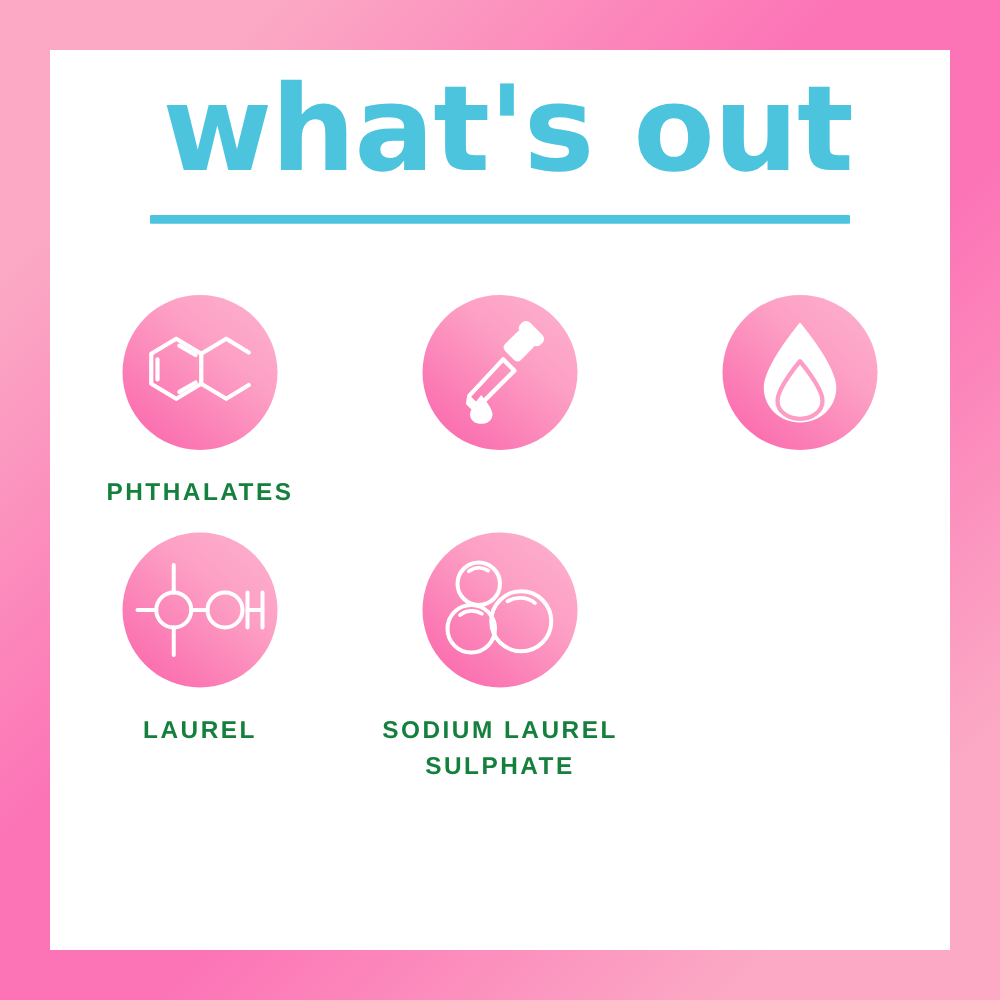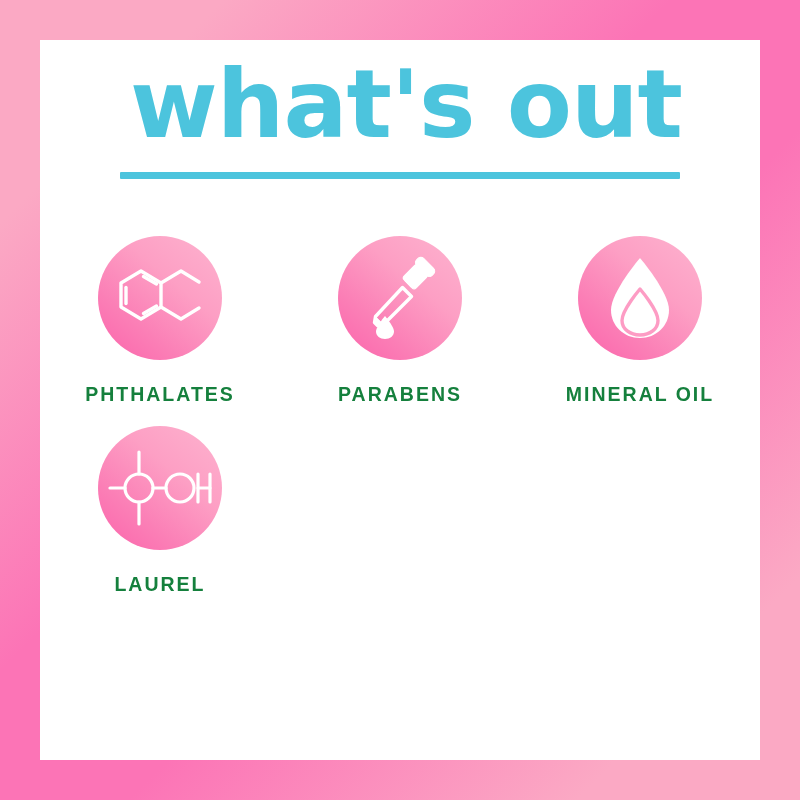--- a/index.html
+++ b/index.html
@@ -150,35 +150,33 @@
 
             <path d="M41.5 30.5 L50.5 39.5 L22.5 67.5 L16.5 68.5 L13.5 65.5 L14.5 59.5 Z" fill="none" stroke-width="3.4"></path>
 
             <path d="M14.6 59.8 L20.6 65.8 L16.4 68.4 L13.6 65.6 Z" stroke-width="1"></path>
 
             <path d="M24 59 C24 59 33 69.5 33 74.5 C33 79 29 82 24 82 C19 82 15 79 15 74.5 C15 69.5 24 59 24 59 Z" stroke-width="0"></path>
           </g>
         </svg>
         </span>
       </div>
-      <div class="label">PARABENS</div>
     </div>
 
     <div class="cell">
       <div class="circle">
         <span>
         <svg width="62" height="82" viewBox="0 0 62 82">
 
           <path d="M31 1 C31 1 60 35 60 53 C60 69 47 81 31 81 C15 81 2 69 2 53 C2 35 31 1 31 1 Z" fill="#ffffff"></path>
 
           <path d="M31 32 C31 32 49 53 49 63.5 C49 72 41 78 31 78 C21 78 13 72 13 63.5 C13 53 31 32 31 32 Z" fill="none" stroke="#fd9cc4" stroke-width="3.4" stroke-linejoin="round"></path>
         </svg>
         </span>
       </div>
-      <div class="label">MINERAL OIL</div>
     </div>
 
     <div class="cell">
       <div class="circle">
         <span>
         <svg width="104" height="84" viewBox="0 0 104 84">
           <g fill="none" stroke="#ffffff" stroke-width="3.2" stroke-linecap="round">
 
             <line x1="31" y1="6" x2="31" y2="28"></line>
 
@@ -195,16 +193,36 @@
             <line x1="90" y1="28" x2="90" y2="56"></line>
             <line x1="102" y1="28" x2="102" y2="56"></line>
             <line x1="90" y1="42" x2="102" y2="42"></line>
           </g>
         </svg>
         </span>
       </div>
       <div class="label">LAUREL</div>
     </div>
 
+    <div class="cell">
+      <div class="circle">
+        <span>
+        <svg width="86" height="80" viewBox="0 0 86 80">
+          <g fill="none" stroke="#ffffff" stroke-width="3.2" stroke-linecap="round">
+
+            <circle cx="26" cy="19" r="17"></circle>
+            <path d="M18 9 C23 5.5 29 5.5 33.5 8.5" stroke-width="3"></path>
+
+            <circle cx="60" cy="49" r="24"></circle>
+            <path d="M49 33 C56 29 65 29.5 71 34.5" stroke-width="3"></path>
+
+            <circle cx="20" cy="55" r="19"></circle>
+            <path d="M11 44 C16 40 23 39.5 28.5 43" stroke-width="3"></path>
+          </g>
+        </svg>
+        </span>
+      </div>
+      <div class="label">SODIUM LAUREL SULPHATE</div>
+    </div>
 
 
   </div>
 </div>
 
 </body></html>

